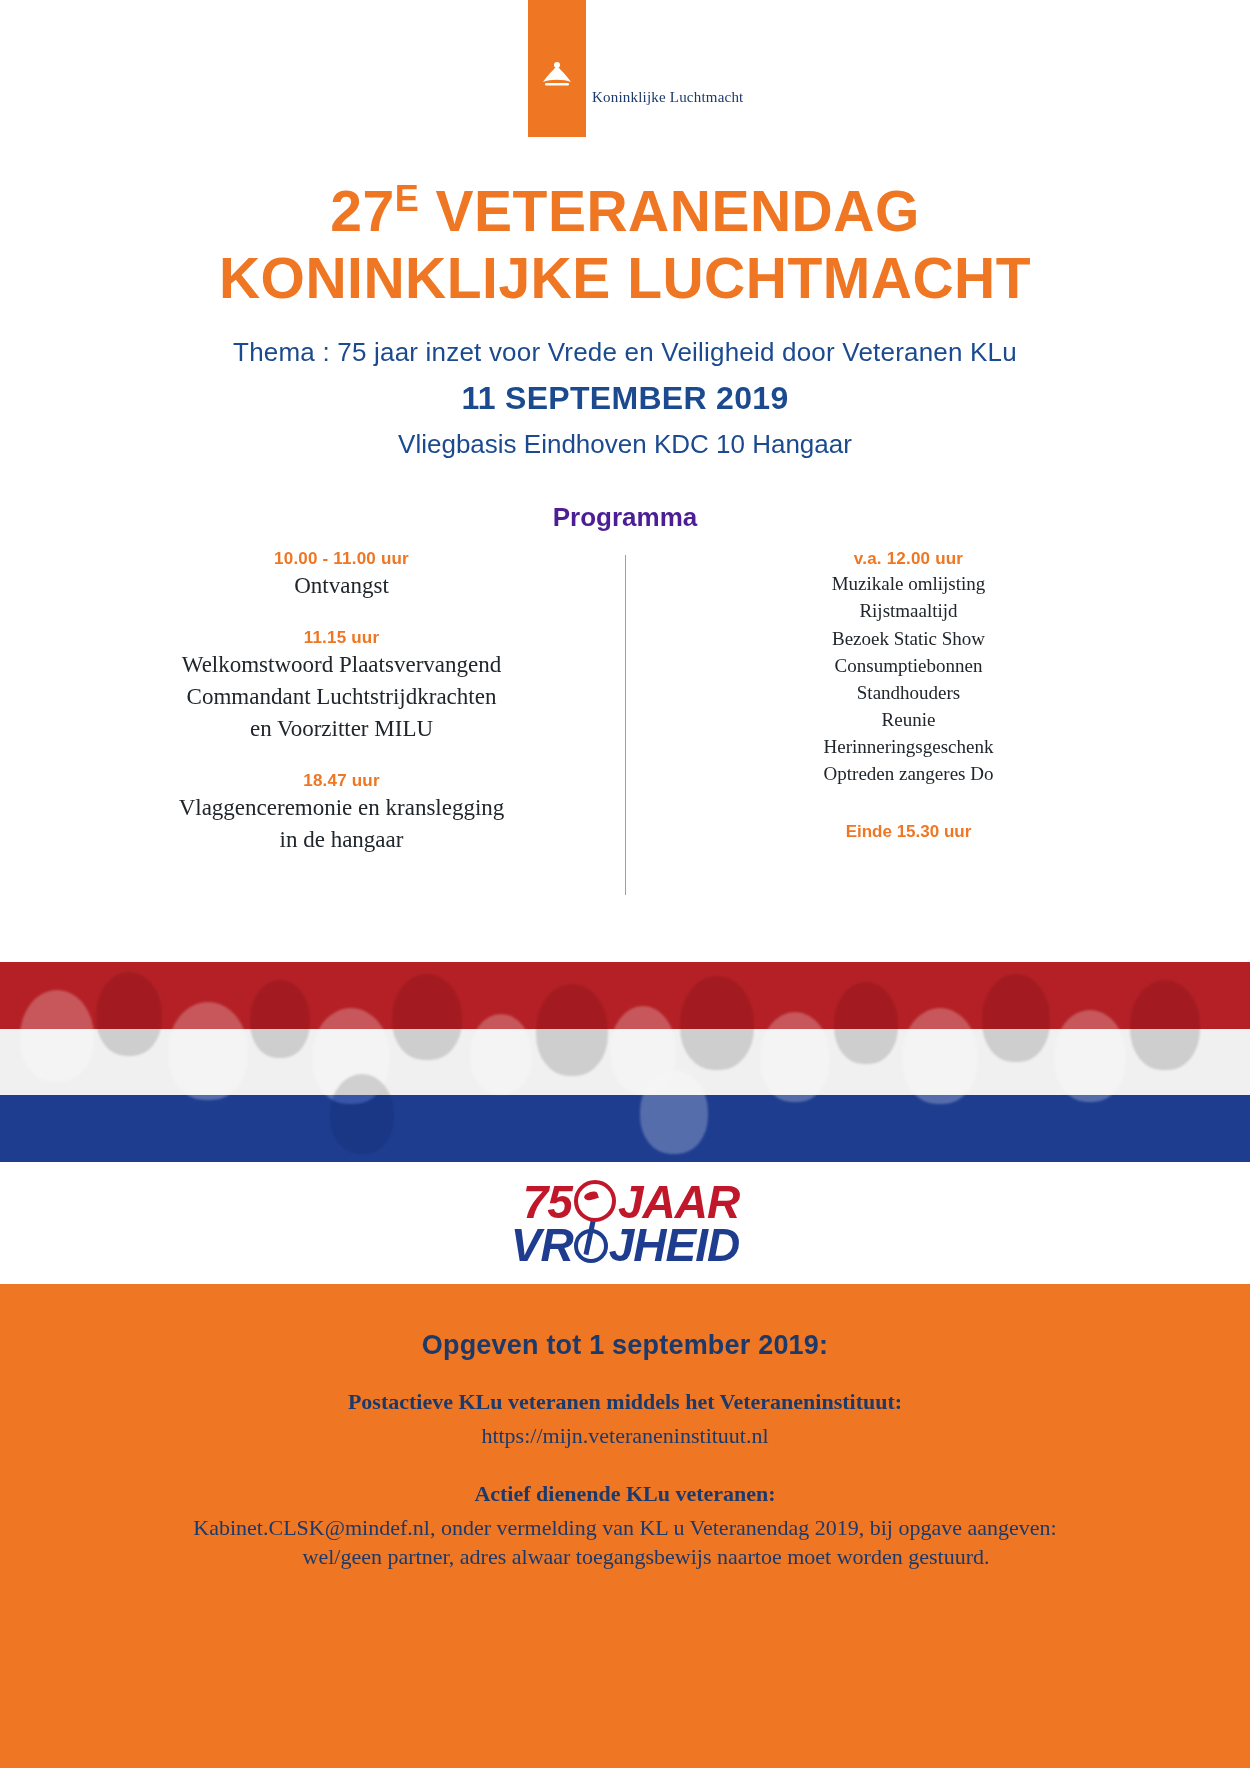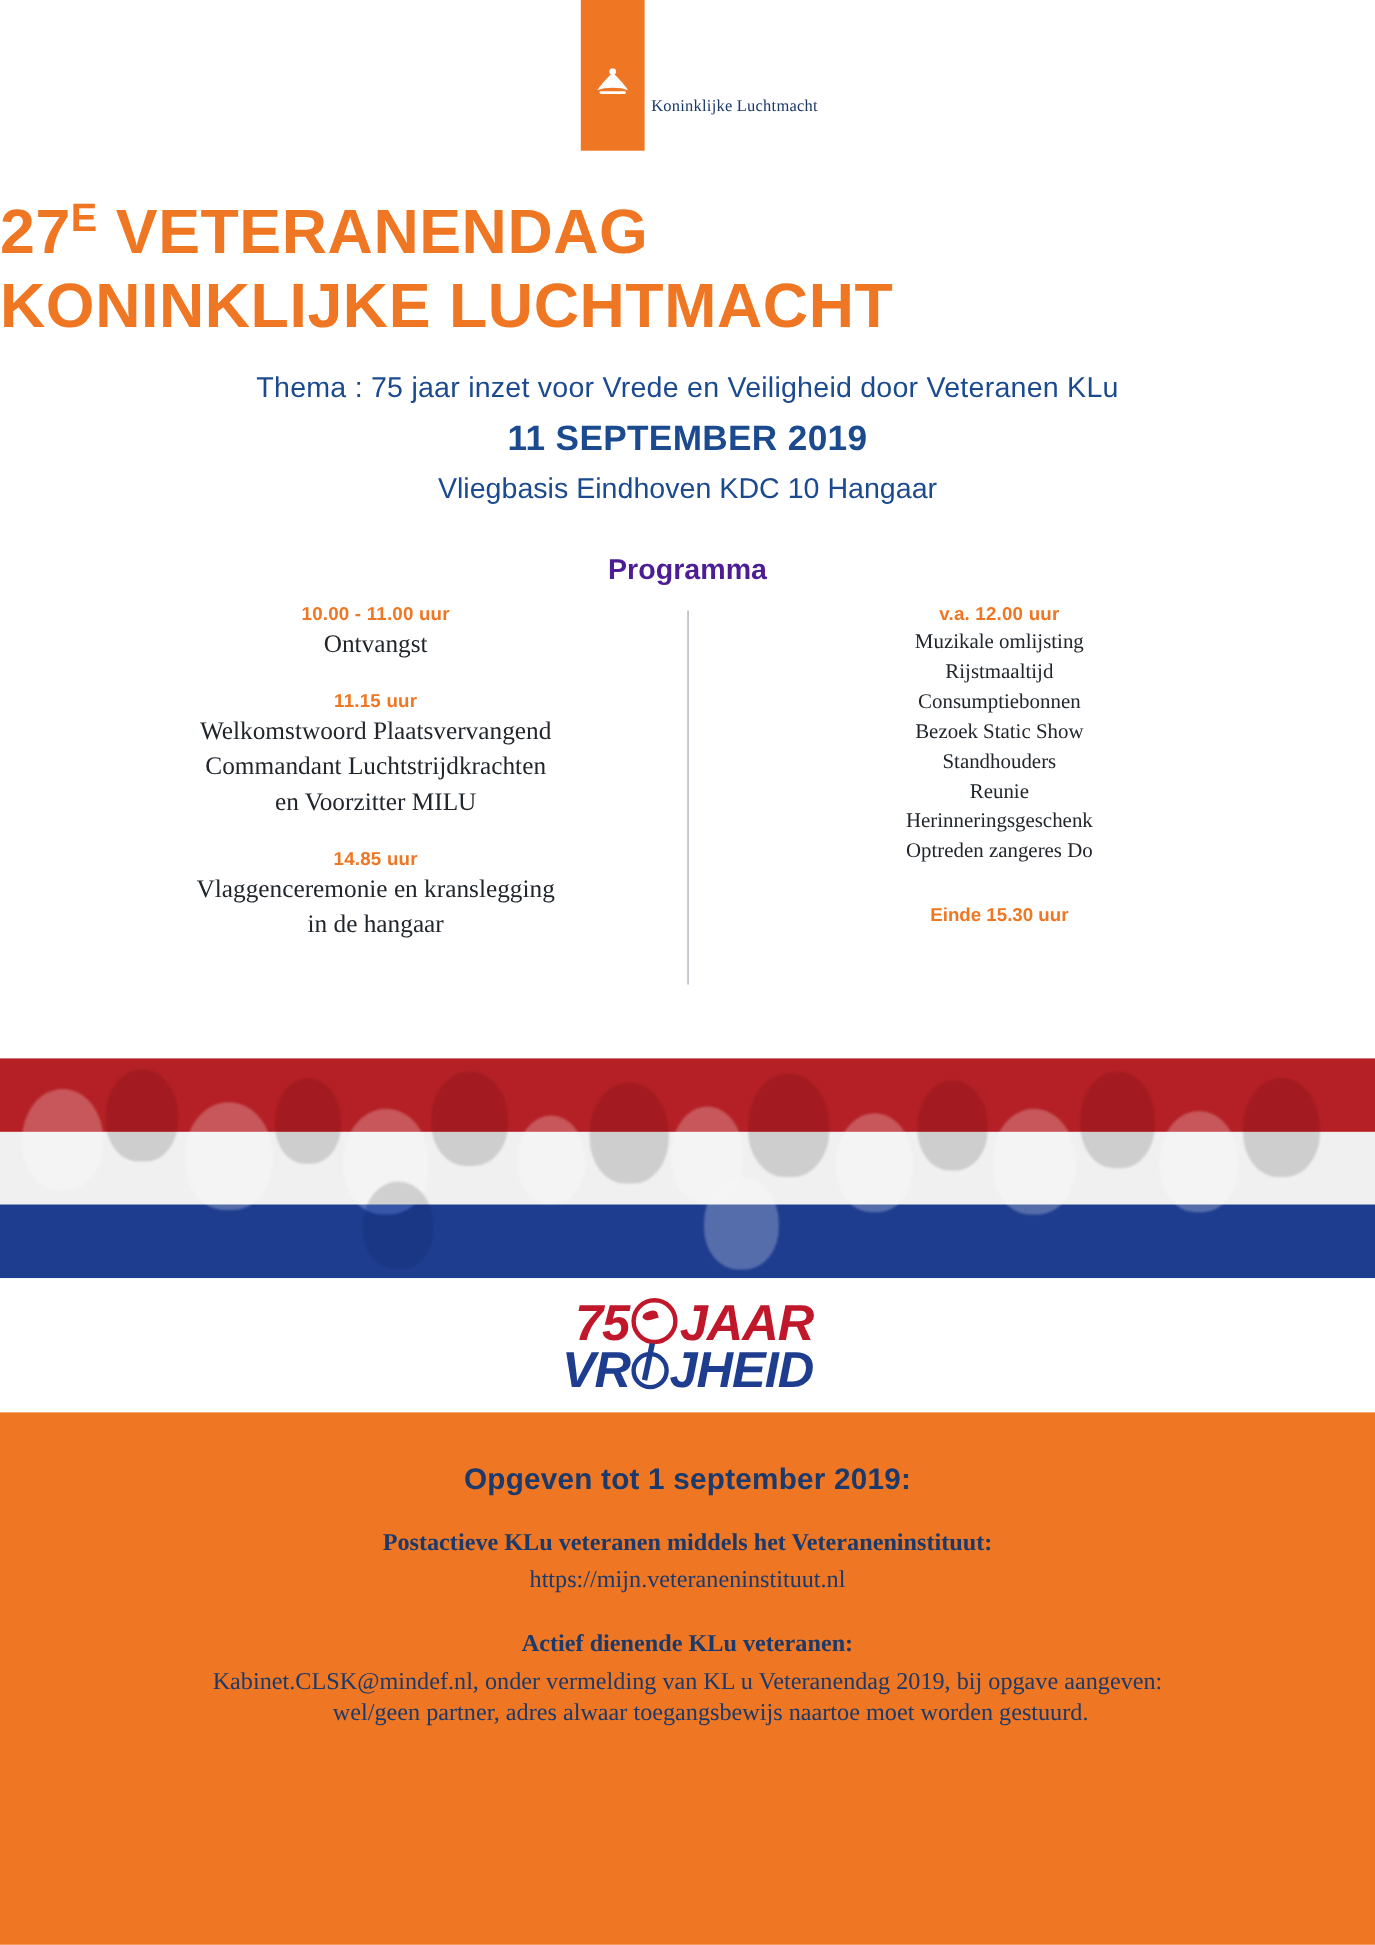--- a/index.html
+++ b/index.html
@@ -43,21 +43,21 @@
     left: 592px;
     top: 89px;
     font-family: "Liberation Serif", serif;
     font-size: 15px;
     color: #1b3a6b;
     letter-spacing: .2px;
   }
 
   
   .title-wrap {
-    text-align: left;
+    text-align: center;
     margin-top: 32px;
   }
   .title {
     color: #ef7622;
     font-weight: bold;
     font-size: 57px;
     letter-spacing: .5px;
     line-height: 1.1;
     text-transform: uppercase;
   }
@@ -320,34 +320,34 @@
     <div>
       <div class="time">11.15 uur</div>
       <div class="entry-lines">Welkomstwoord Plaatsvervangend</div>
       <div class="entry-lines">Commandant Luchtstrijdkrachten</div>
       <div class="entry-lines">en Voorzitter MILU</div>
     </div>
 
     <div class="block-gap"></div>
 
     <div>
-      <div class="time">14.85 uur</div>
+      <div class="time">18.47 uur</div>
       <div class="entry-lines">Vlaggenceremonie en kranslegging</div>
       <div class="entry-lines">in de hangaar</div>
     </div>
   </div>
 
   <div class="divider"></div>
 
   <div class="col right">
     <div class="time">v.a. 12.00 uur</div>
     <div class="right-list">Muzikale omlijsting</div>
     <div class="right-list">Rijstmaaltijd</div>
+    <div class="right-list">Bezoek Static Show</div>
     <div class="right-list">Consumptiebonnen</div>
-    <div class="right-list">Bezoek Static Show</div>
     <div class="right-list">Standhouders</div>
     <div class="right-list">Reunie</div>
     <div class="right-list">Herinneringsgeschenk</div>
     <div class="right-list">Optreden zangeres Do</div>
     <div class="einde">Einde 15.30 uur</div>
   </div>
 </div>
 
 <div class="flag-band">
   <div class="flag-stripe stripe-red"></div>

